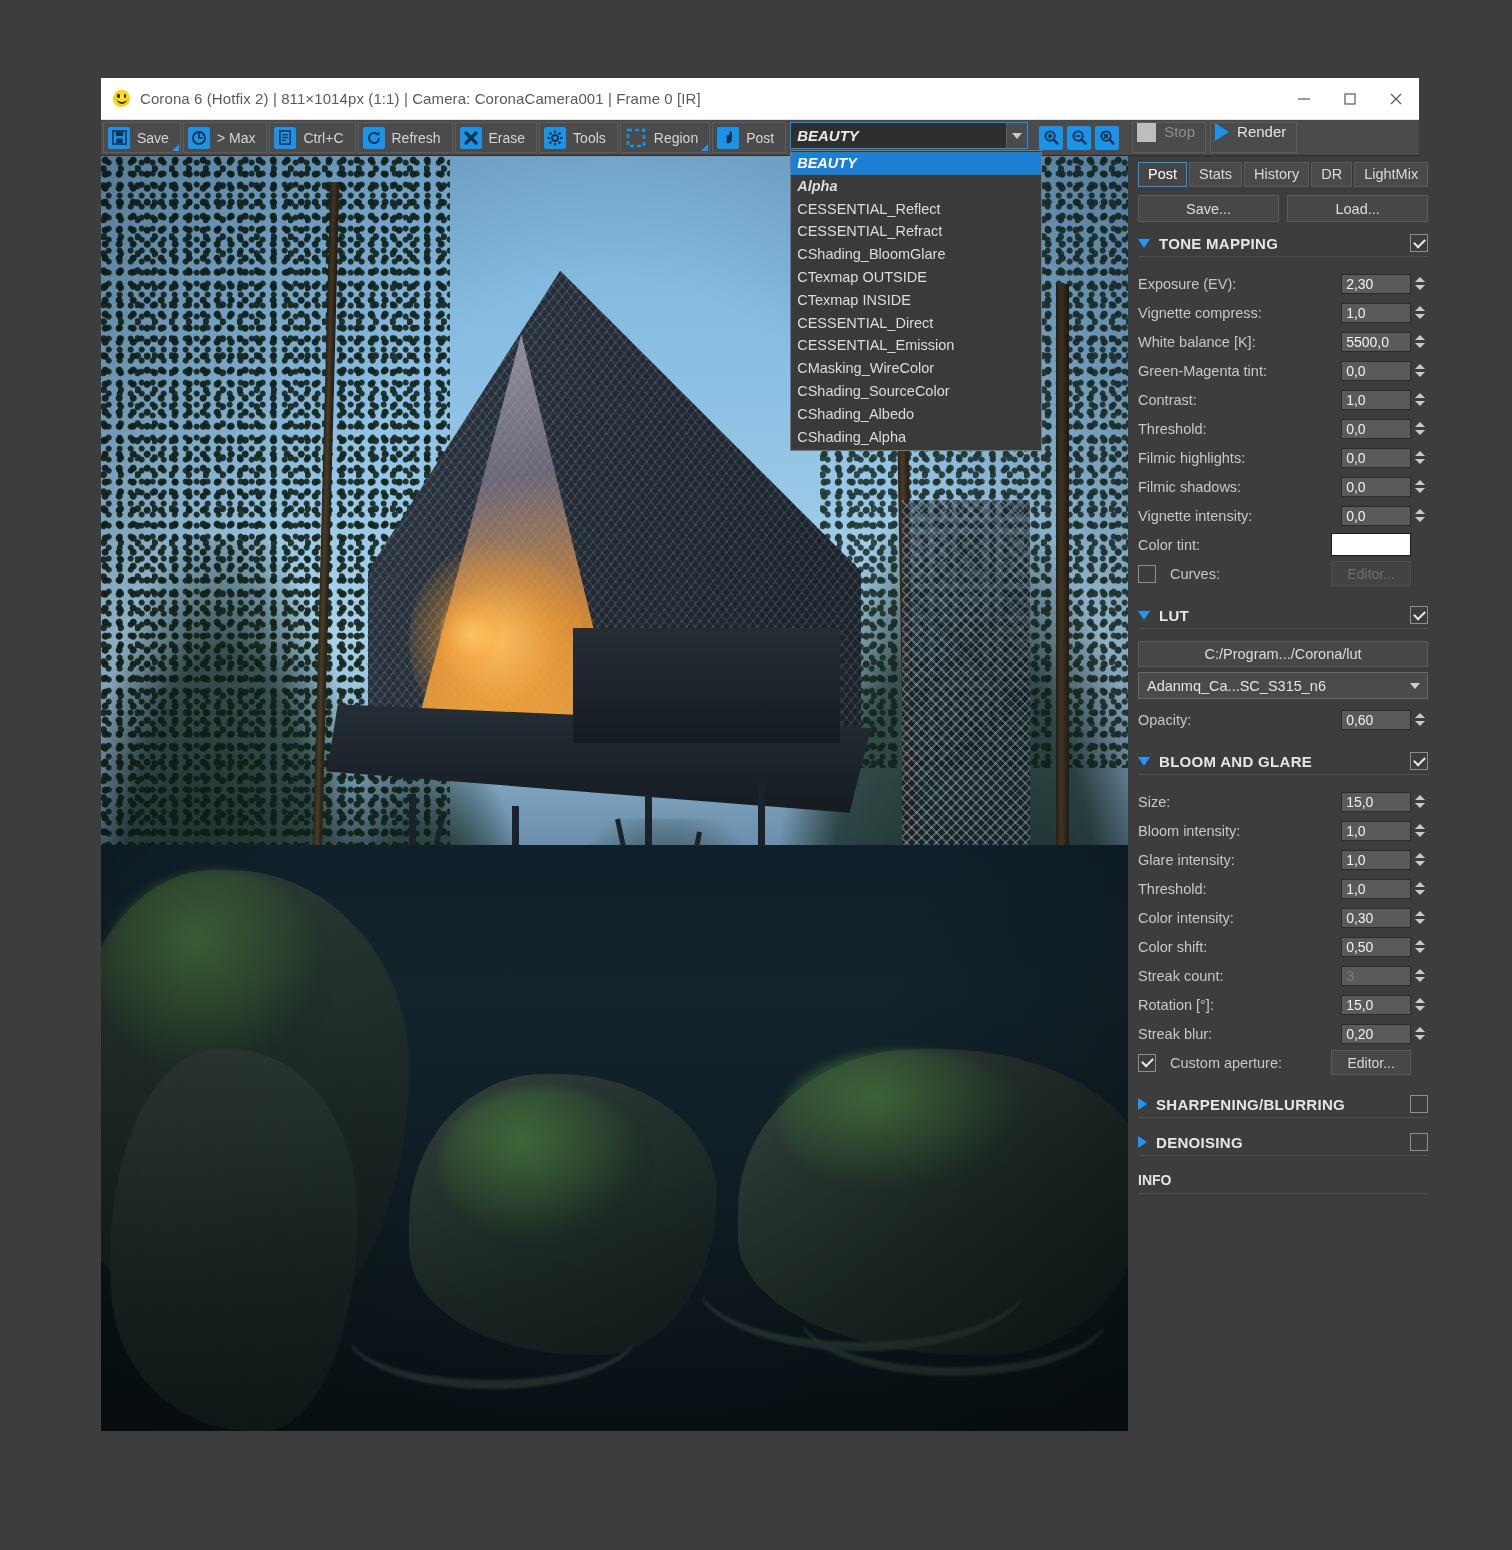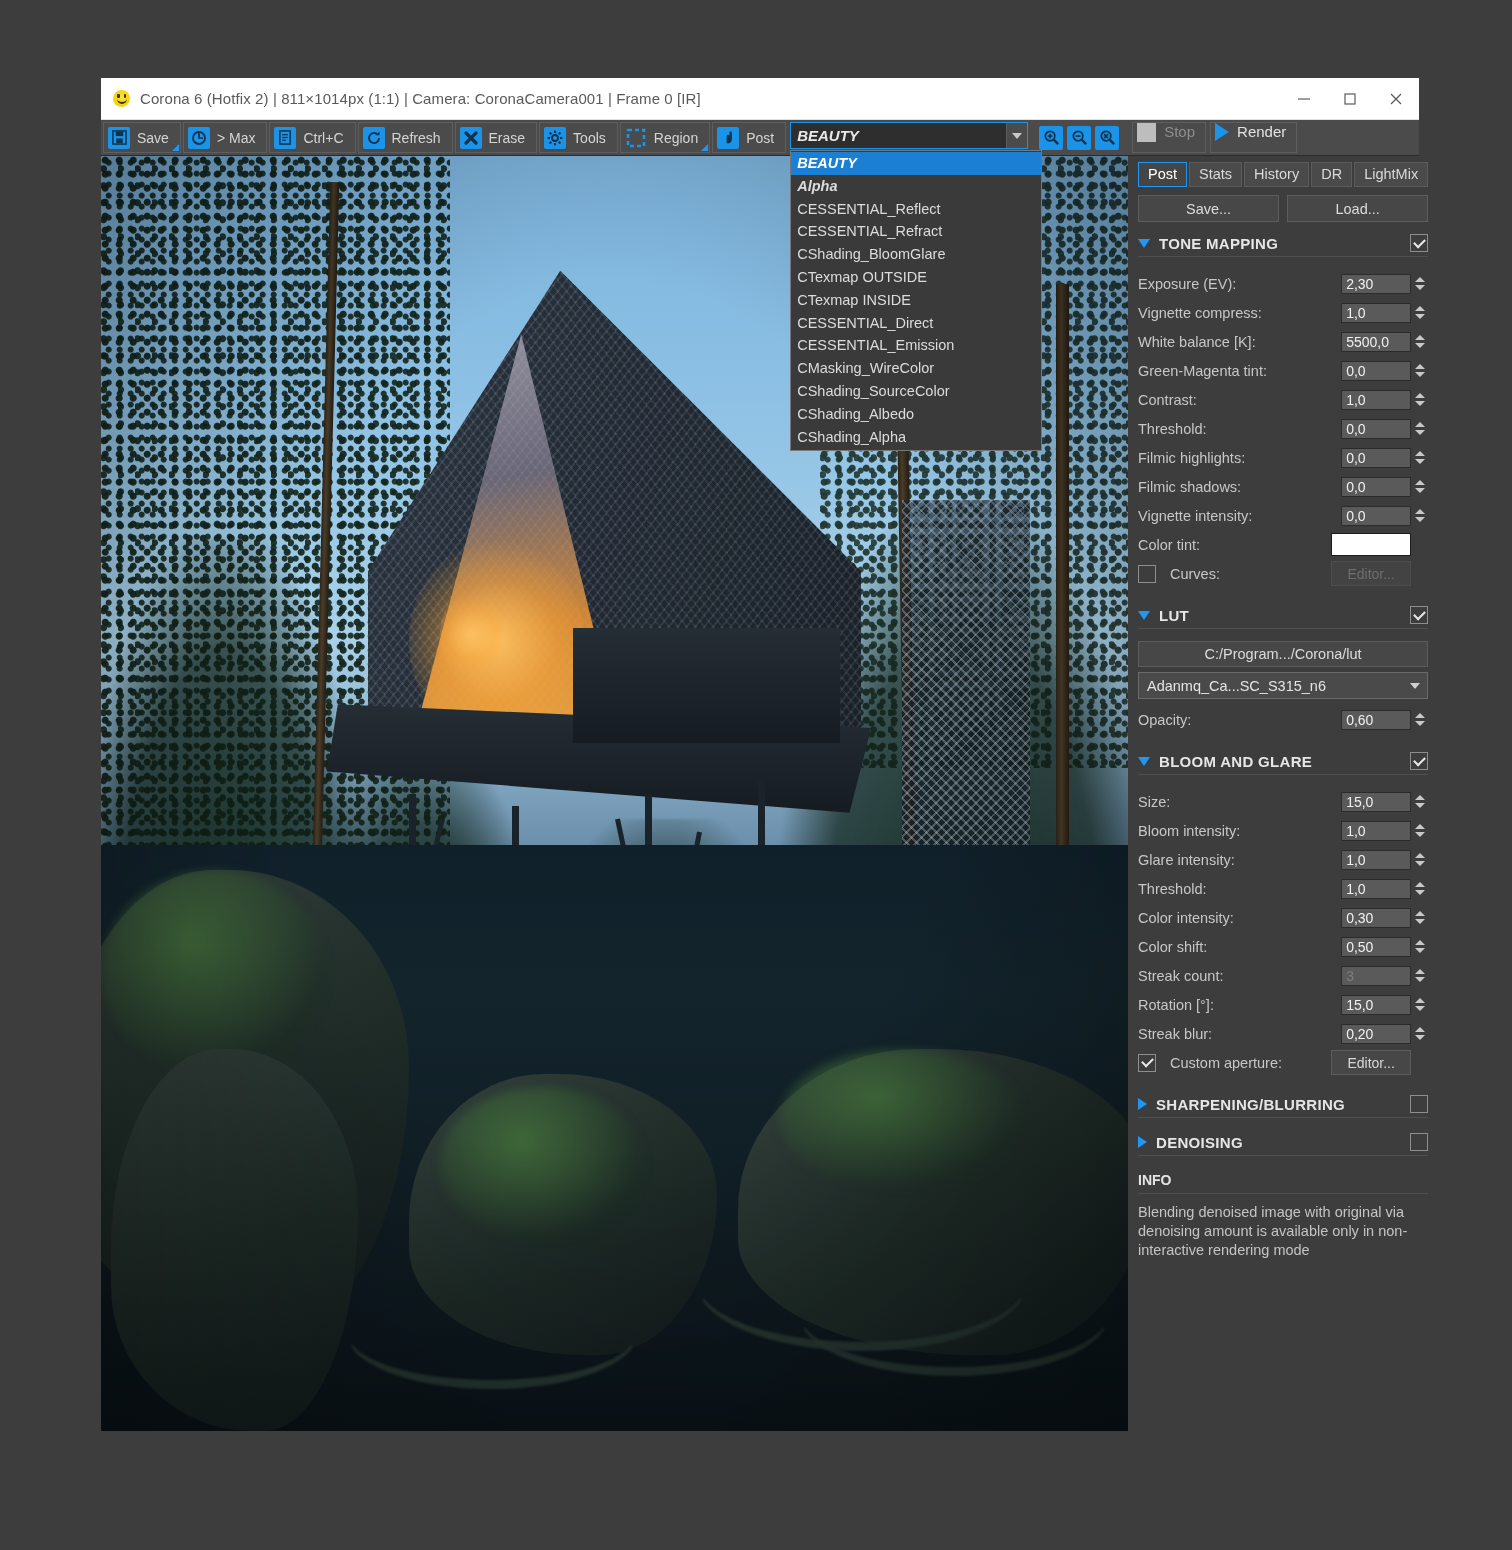--- a/index.html
+++ b/index.html
@@ -804,16 +804,15 @@
       </div>
       <div class="gap-sm"></div>
       <div class="sect">
         <span class="caret-r"></span>
         <span class="stitle">DENOISING</span>
         <span class="cbx"></span>
       </div>
 
       <div class="gap-sm"></div>
       <div class="info-title">INFO</div>
-      <div class="info-text">Blending denoised image with original via denoising amount is available only in non-interactive rendering mode</div>
     </div>
   </div>
 </div>
 
 </body></html>

